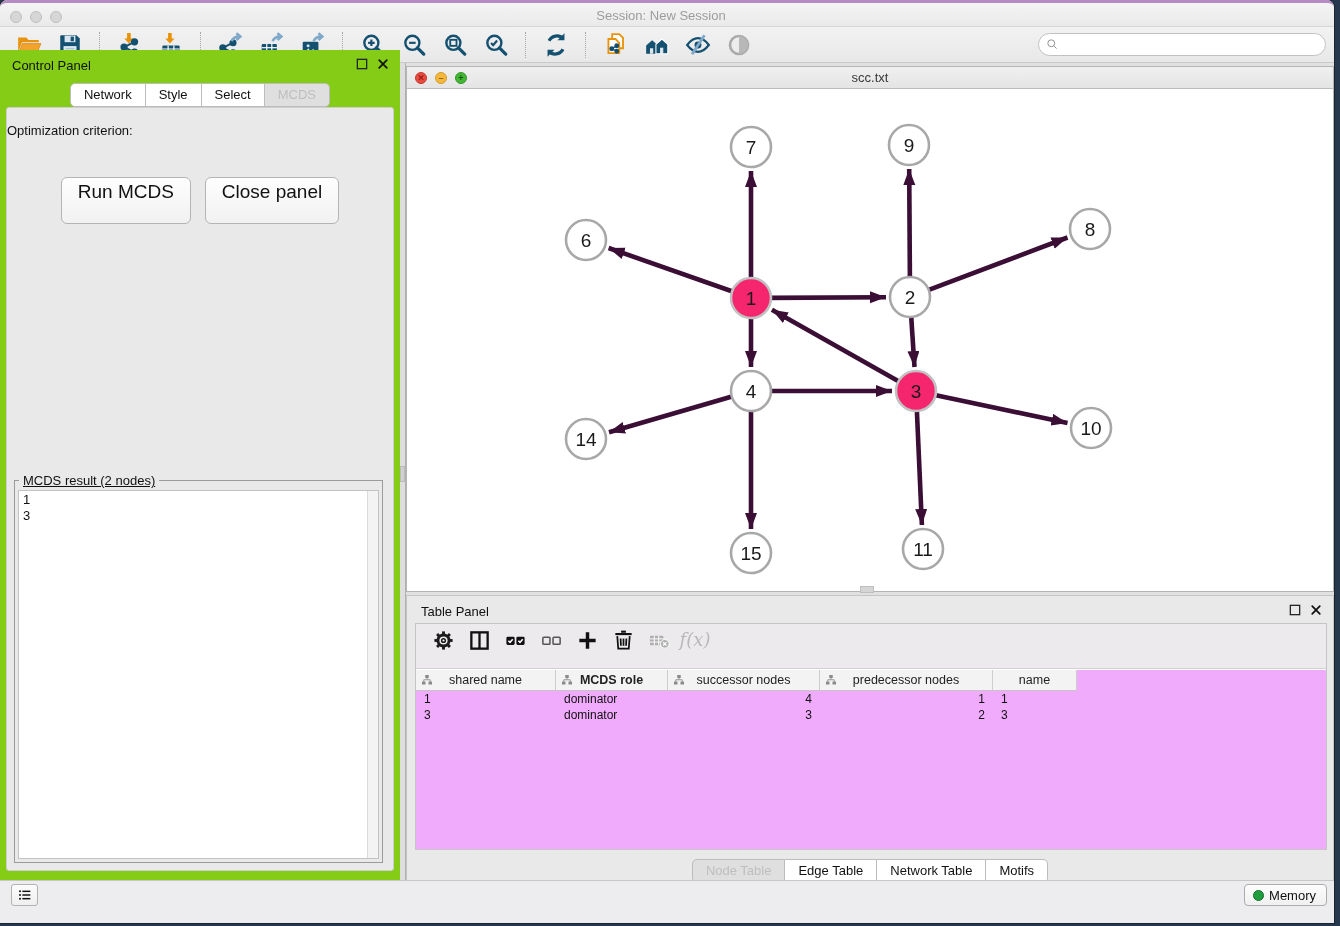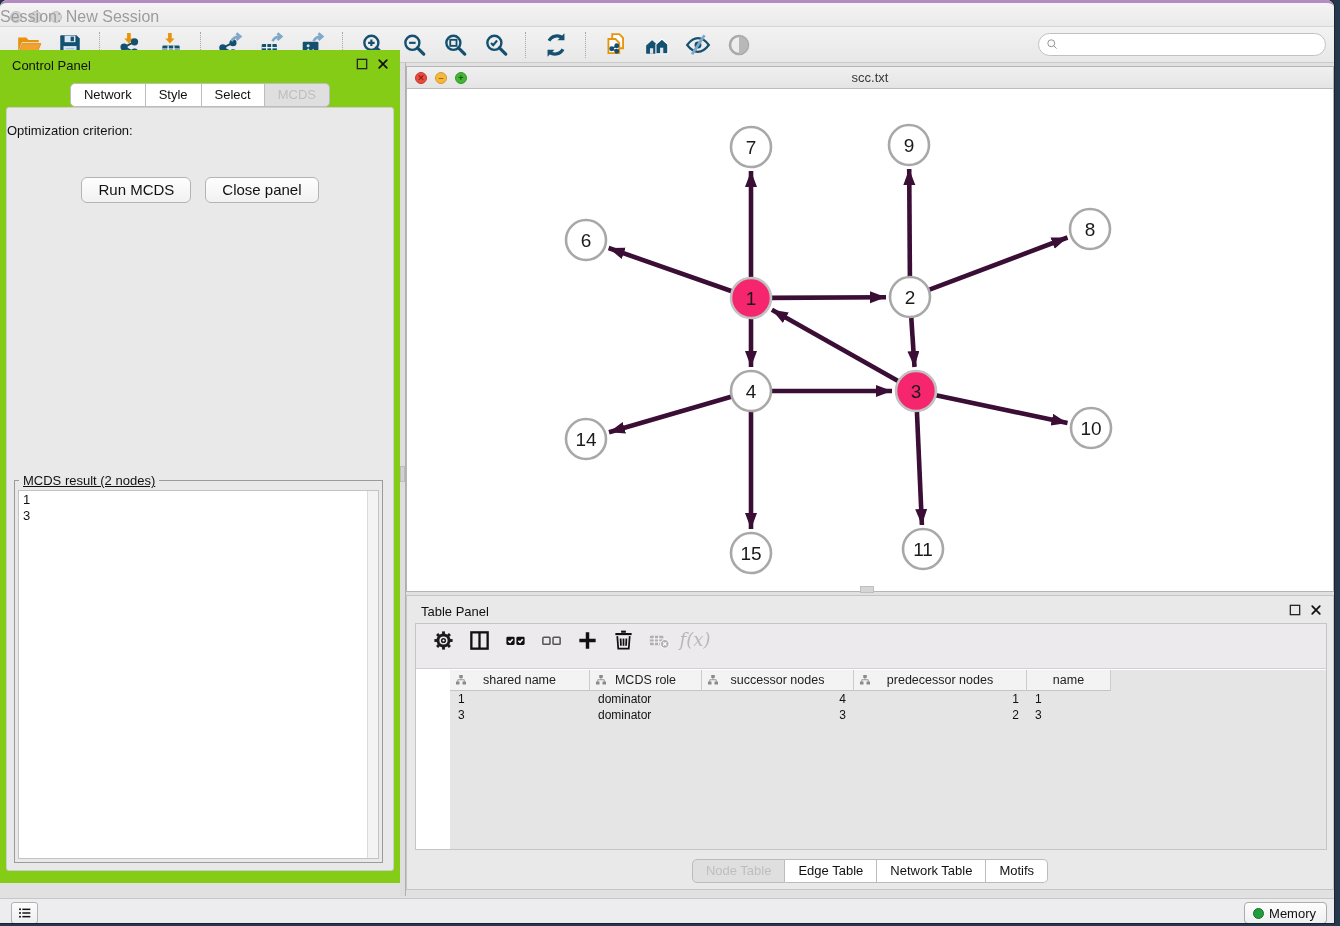--- a/index.html
+++ b/index.html
@@ -11,22 +11,22 @@
             box-shadow:0 0 0 1px rgba(0,0,0,.35); }
 
   
   .titlebar { position:absolute; left:0; top:0; right:0; height:27px;
               background:linear-gradient(#f5f4f5,#ebeaeb);
               border-top:3px solid #b48cc2; border-bottom:1px solid #d6d5d6;
               border-radius:7px 7px 0 0; }
   .traffic { position:absolute; left:10px; top:8px; display:flex; gap:8px; }
   .traffic .dot { width:12px; height:12px; border-radius:50%;
                   background:#d7d6d7; border:1px solid #c0bfc0; }
-  .win-title { position:absolute; left:0; right:12px; top:5px; text-align:left;
-               font-size:16px; color:#9d9c9d; }
+  .win-title { position:absolute; left:0; right:12px; top:5px; text-align:center;
+               font-size:13px; color:#9d9c9d; }
 
   
   .toolbar { position:absolute; left:0; top:27px; right:0; height:36px;
              background:linear-gradient(#f3f2f3,#e9e8e9); border-bottom:1px solid #cbcacb;
              display:flex; align-items:center; padding-left:8px; }
   .tb-btn { width:31px; height:30px; border:none; background:transparent;
             display:flex; align-items:center; justify-content:center; margin:0 5px; }
   .tb-btn svg { width:26px; height:26px; }
   .tb-sep { width:1px; height:26px; border-left:1px dotted #a7a6a7; margin:0 9px; }
   .searchbox { margin-left:auto; margin-right:8px; width:288px; height:23px;
@@ -56,21 +56,21 @@
   .cp-body { position:absolute; left:6px; right:6px; top:57px; bottom:12px;
              background:#eae9ea; border:1px solid #cfcecf; border-radius:3px; }
   .opt-label { position:absolute; top:15px; left:0; right:0; text-align:left;
                font-size:13px; color:#111; }
   .dropdown { position:absolute; top:36px; left:38px; right:40px; height:24px;
               background:#fff; border:1px solid #b5b4b5; border-radius:5px;
               display:flex; align-items:center; padding-left:10px; font-size:13px; }
   .dropdown .chevrons { margin-left:auto; margin-right:5px; width:13px; height:16px; }
   .btn-row { position:absolute; top:69px; left:0; right:0; display:flex;
              justify-content:center; gap:14px; }
-  .cp-btn { font-size:15px; padding:3px 16px 4px; background:linear-gradient(#fefefe,#f2f1f2);
+  .cp-btn { font-size:19px; padding:3px 16px 20px; background:linear-gradient(#fefefe,#f2f1f2);
             border:1px solid #b5b4b5; border-radius:6px; color:#111; }
 
   .result-group { position:absolute; left:7px; right:10px; top:372px; bottom:7px;
                   border:1px solid #9c9b9c; }
   .result-legend { position:absolute; top:-8px; left:4px; background:#eae9ea;
                    padding:0 4px; font-size:13px; color:#111;text-decoration:underline; }
   .result-text { position:absolute; left:3px; right:3px; top:9px; bottom:3px;
                  background:#fff; border:1px solid #c4c3c4; font-size:13px;
                  line-height:16px; padding:1px 4px; white-space:pre; color:#111; }
   .result-scroll { position:absolute; right:0; top:0; bottom:0; width:11px;
@@ -105,35 +105,35 @@
                  background:#eae9ea; border:1px solid #c6c5c6; }
   .tp-box { position:absolute; left:8px; right:6px; top:27px; bottom:39px;
             border:1px solid #c6c5c6; background:#fff; }
   .tp-toolbar { height:45px; background:#eceaec; border-bottom:1px solid #d2d1d2;
                 display:flex; align-items:center; padding-left:10px; }
   .tp-btn { width:34px; height:34px; border:none; background:transparent;
             display:flex; justify-content:center; margin-right:2px; }
   .tp-btn svg { width:23px; height:23px; }
   .fx { font-family:"DejaVu Serif","Liberation Serif",serif; font-style:italic;
         font-size:18px; color:#b9b8b9; }
-  .tp-grid { position:absolute; left:0; right:0; top:46px; bottom:0; background:#e5e5e5;margin-left:34px; }
+  .tp-grid { position:absolute; left:0; right:0; top:46px; bottom:0; background:#f0abfc; }
   .tgrid-header { display:flex; height:21px; }
   .th-cell { position:relative; height:21px; background:#f4f3f4;
              border-right:1px solid #cecdce; border-bottom:1px solid #c6c5c6;
              font-size:12.5px; color:#222; display:flex; align-items:center;
              justify-content:center; }
   .th-cell .hier { position:absolute; left:5px; top:4px; width:12px; height:12px; }
   .tgrid-row { display:flex; height:16px; }
   .td-cell { font-size:12px; color:#111; line-height:16px; padding:0 8px; }
   .td-cell.left { text-align:left; }
   .td-cell.right { text-align:right; }
   .tp-tabs { bottom:6px;align-items:center; }
 
   
-  .statusbar { position:absolute; left:0; right:0; bottom:0; height:25px;
+  .statusbar { position:absolute; left:0; right:0; bottom:0; height:43px;
                background:#edecee; border-top:1px solid #c8c7c8; }
   .sb-left { position:absolute; left:11px; top:3px; width:27px; height:22px;
              border:1px solid #b3b2b3; border-radius:3px;
              background:linear-gradient(#fcfcfc,#f0eff0);
              display:flex; align-items:center; justify-content:center; }
   .sb-left svg { width:16px; height:16px; }
   .sb-mem { position:absolute; right:7px; top:3px; height:22px;
             border:1px solid #adacad; border-radius:4px;
             background:linear-gradient(#fdfdfd,#f1f0f1);
             display:flex; align-items:center; padding:0 10px 0 8px; gap:5px; }
@@ -542,21 +542,21 @@
               <span class="hier"><svg viewBox="0 0 24 24" class="">
                   <g fill="#8a8a8a">
                     <rect x="8.5" y="2" width="7" height="6"></rect>
                     <rect x="2" y="15" width="7" height="6"></rect>
                     <rect x="15" y="15" width="7" height="6"></rect>
                   </g>
                   <path d="M12 8v3.5M5.5 15v-3.5h13V15" fill="none" stroke="#8a8a8a" stroke-width="1.7"></path>
                 </svg></span>
               <span>shared name</span>
             </div>
-            <div class="th-cell" style="width: 112px;">
+            <div class="th-cell" style="width: 112px; font-weight: bold;">
               <span class="hier"><svg viewBox="0 0 24 24" class="">
                   <g fill="#8a8a8a">
                     <rect x="8.5" y="2" width="7" height="6"></rect>
                     <rect x="2" y="15" width="7" height="6"></rect>
                     <rect x="15" y="15" width="7" height="6"></rect>
                   </g>
                   <path d="M12 8v3.5M5.5 15v-3.5h13V15" fill="none" stroke="#8a8a8a" stroke-width="1.7"></path>
                 </svg></span>
               <span>MCDS role</span>
             </div>

